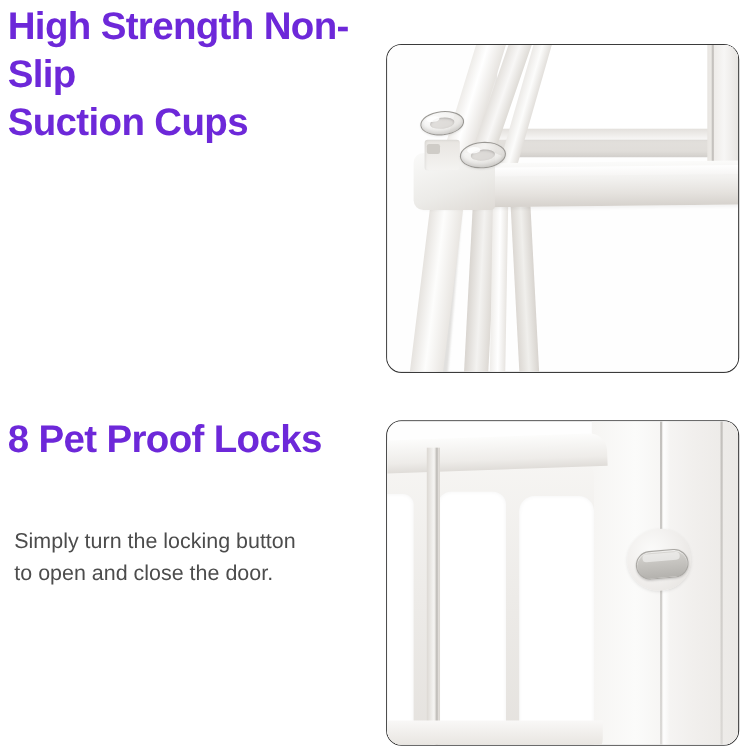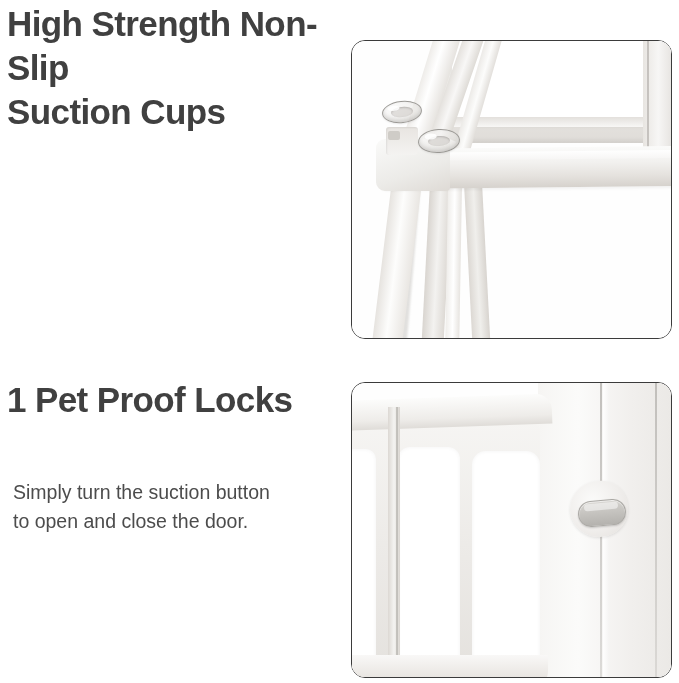--- a/index.html
+++ b/index.html
@@ -14,21 +14,21 @@
 
   
   .feature-heading {
     position: absolute;
     left: 7px;
     font-family: "Liberation Sans", sans-serif;
     font-weight: bold;
     font-size: 35px;
     line-height: 44px;
     letter-spacing: -0.6px;
-    color: #404040;
+    color: #6d28d9;
     margin: 0;
     width: 345px;
     white-space: pre-line;
   }
   .feature-body {
     position: absolute;
     left: 13px;
     font-family: "Liberation Sans", sans-serif;
     font-weight: 400;
     font-size: 19.5px;
@@ -365,23 +365,23 @@
         <div class="cup-glint"></div>
       </div>
       <div class="suction-cup" id="cup-lower">
         <div class="cup-inner"></div>
         <div class="cup-glint"></div>
       </div>
 
     </div>
   </div>
 
-  <h1 class="feature-heading" id="heading-2">1 Pet Proof Locks</h1>
-
-  <p class="feature-body" id="body-2">Simply turn the suction button
+  <h1 class="feature-heading" id="heading-2">8 Pet Proof Locks</h1>
+
+  <p class="feature-body" id="body-2">Simply turn the locking button
 to open and close the door.</p>
 
   <div class="photo-panel" id="panel-lock">
     <div class="scene">
 
       <div class="p2-panel-right"></div>
       <div class="p2-seam-hl"></div>
       <div class="p2-seam-1"></div>
       <div class="p2-seam-2"></div>
 

